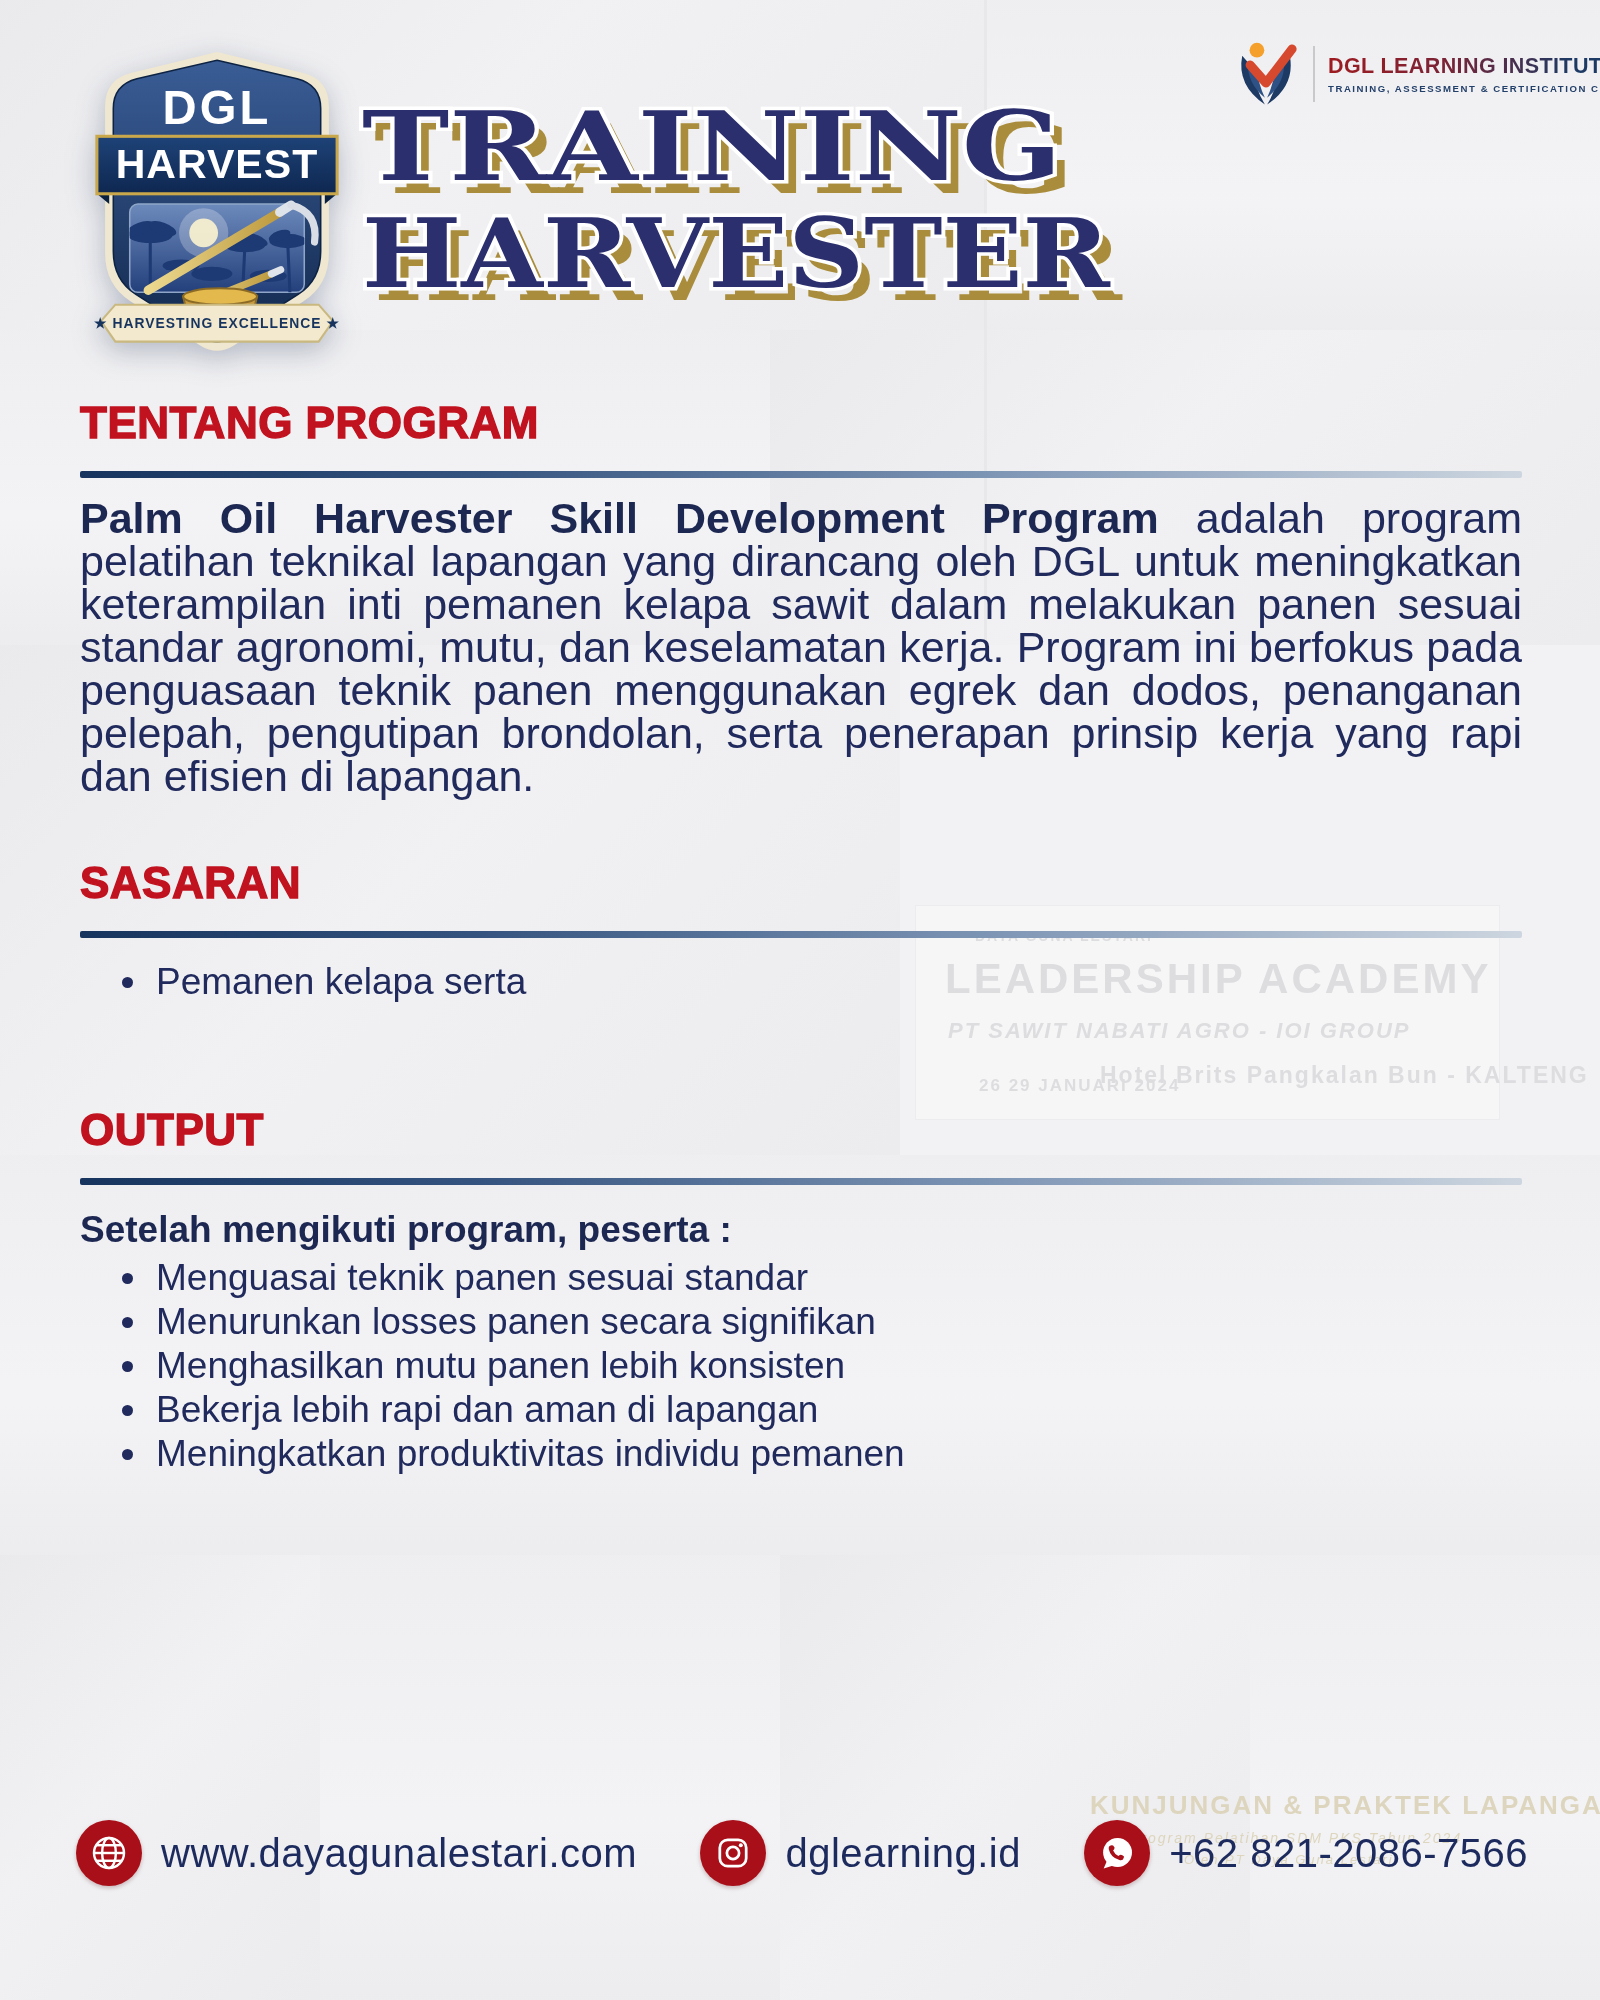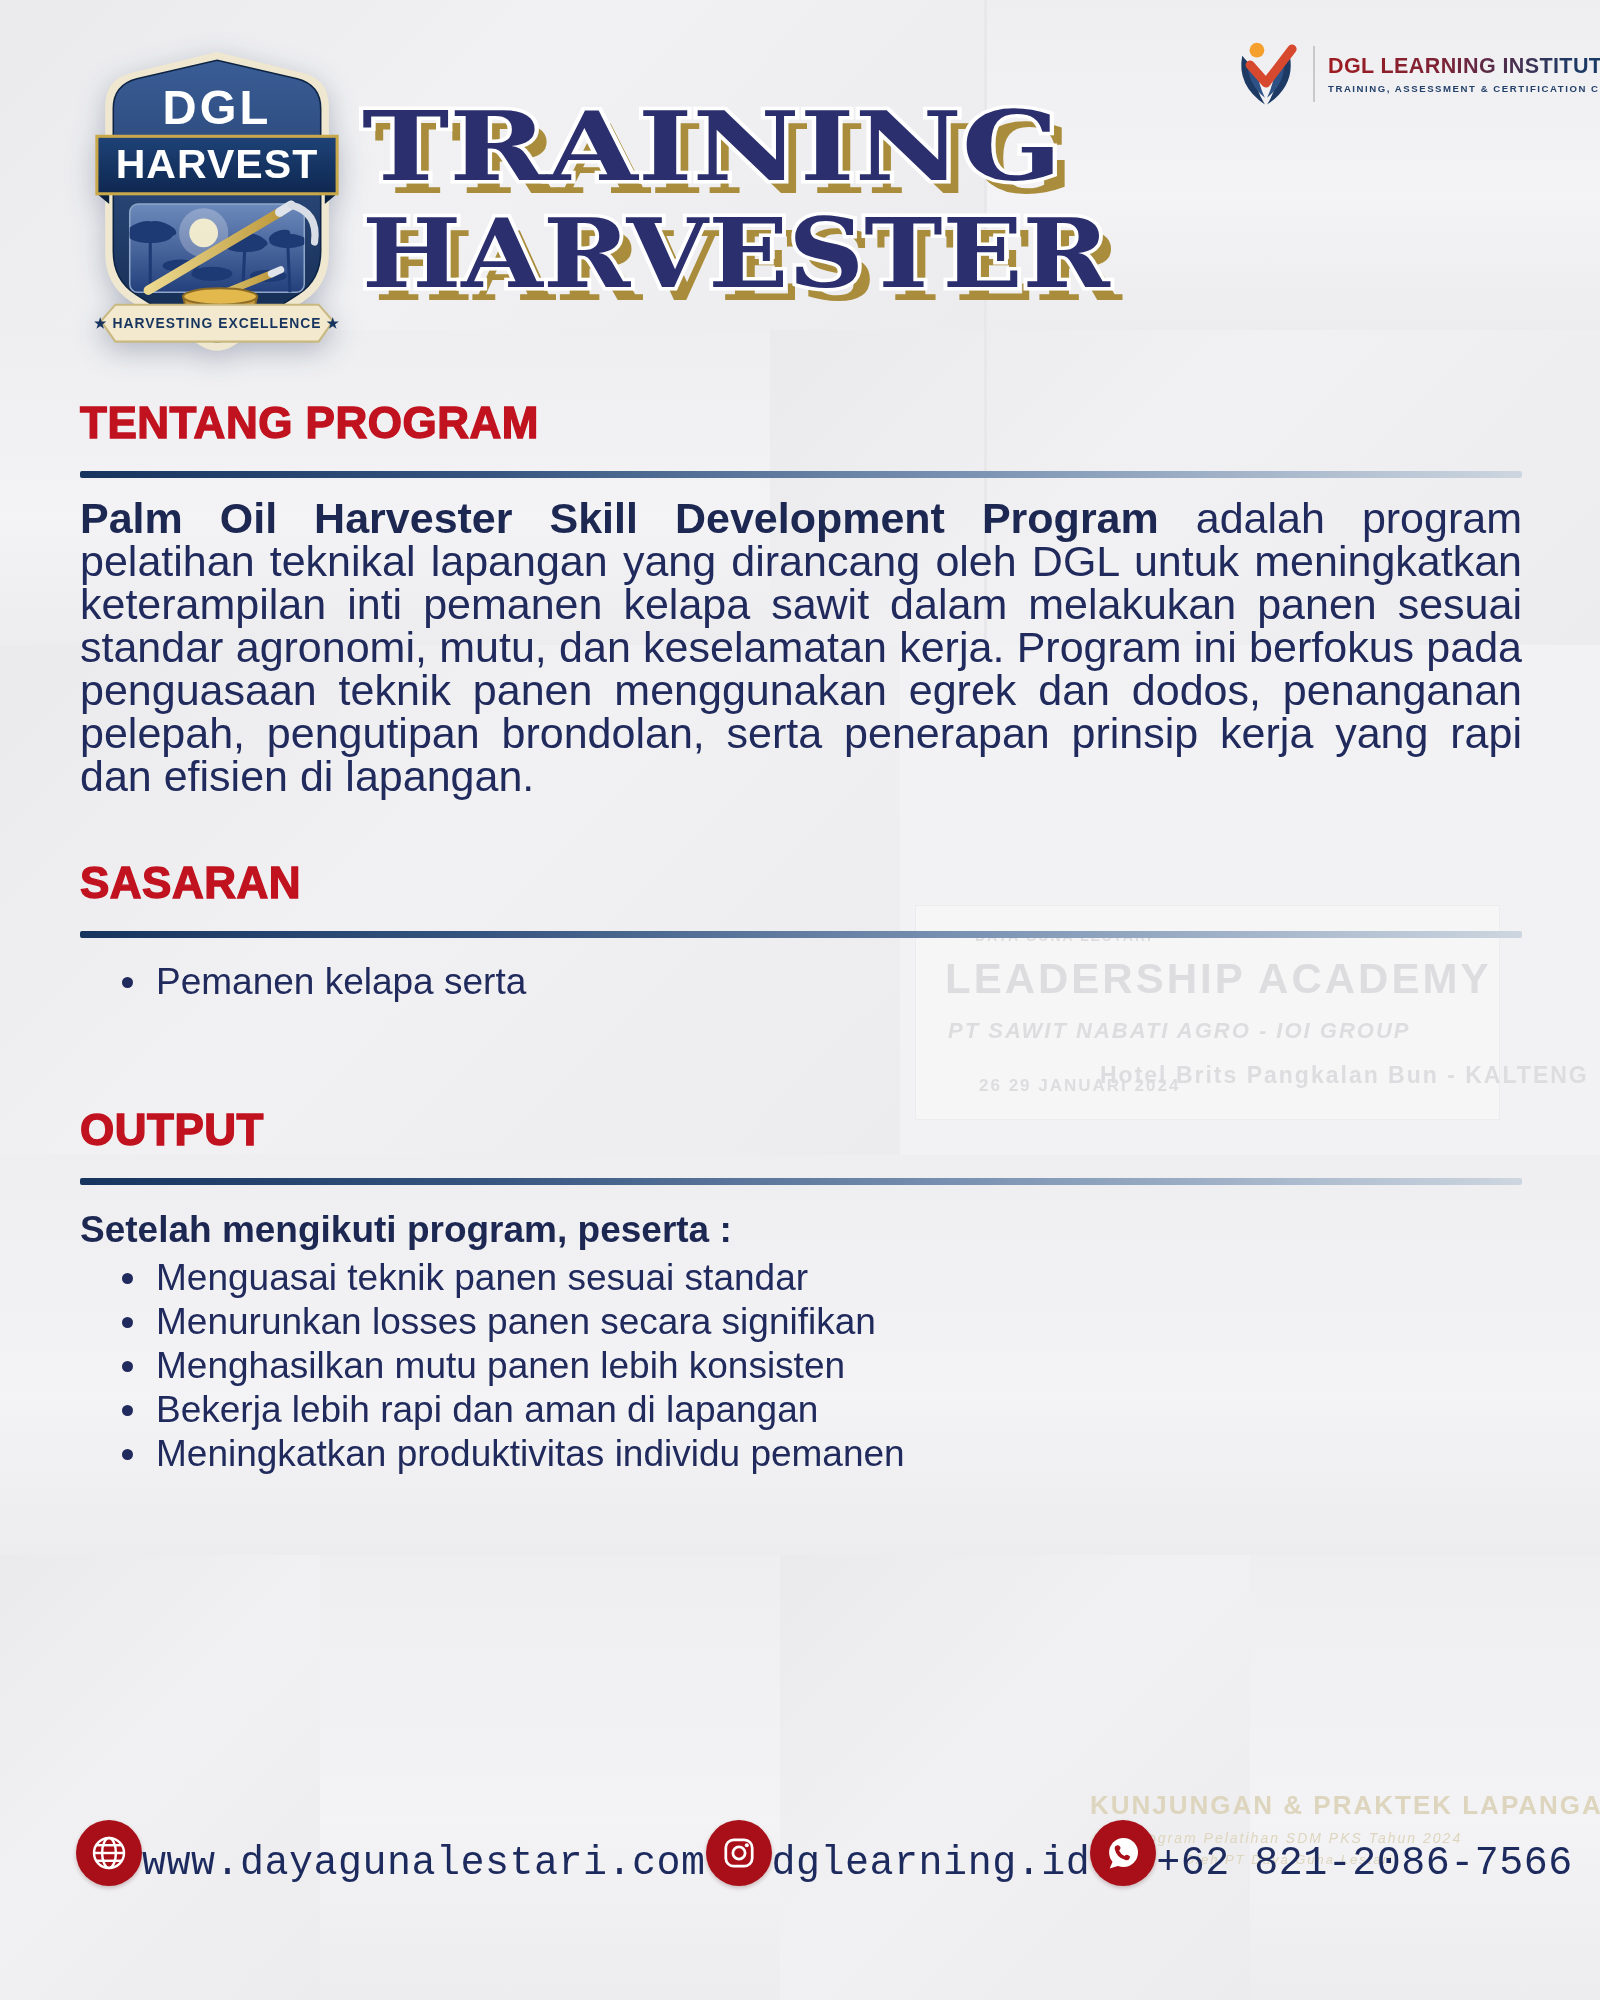--- a/index.html
+++ b/index.html
@@ -58,21 +58,21 @@
   }
   ul.bullets li::before{
     content:"";position:absolute;left:42px;top:17px;width:11px;height:11px;border-radius:50%;background:#202a5c;
   }
   .list-intro{position:absolute;left:80px;margin:0;font-size:37px;line-height:44px;font-weight:bold;color:#1c2752;}
   
   #footer{
     position:absolute;left:76px;top:1818px;width:1452px;height:70px;
     display:flex;align-items:center;justify-content:space-between;
   }
-  .contact{display:flex;align-items:flex-end;font-family:Liberation Mono, monospace;}
+  .contact{display:flex;align-items:center;gap:19px;}
   .cicon{
     width:66px;height:66px;border-radius:50%;background:#a90f18;
     display:flex;align-items:center;justify-content:center;flex:0 0 auto;
     box-shadow:0 2px 4px rgba(80,10,15,.25);
   }
   .contact .ctext{font-size:40px;color:#1c2a5e;letter-spacing:.5px;white-space:nowrap;}
 </style>
 </head>
 <body>
 

